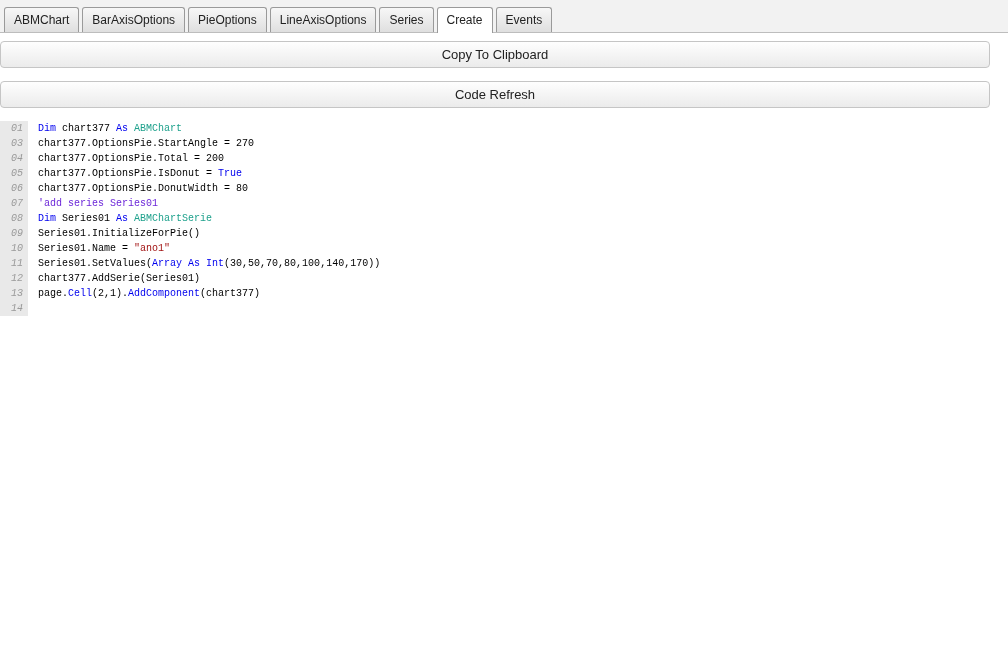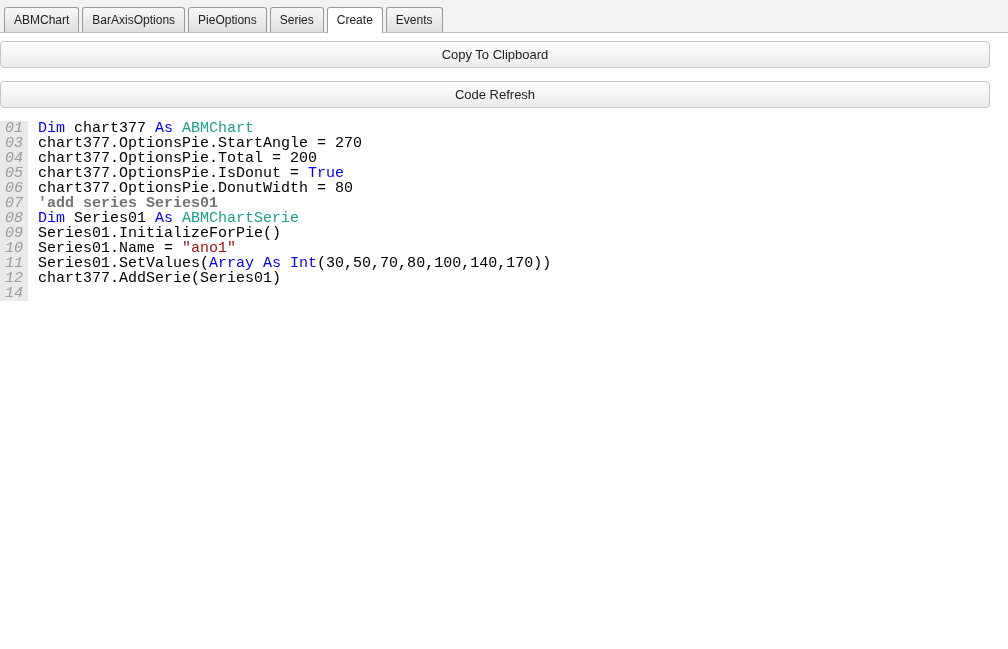--- a/index.html
+++ b/index.html
@@ -49,48 +49,49 @@
     color:#222;
     cursor:pointer;
     text-align:center;
   }
   .big-btn + .big-btn { margin-top:13px; }
 
   
   .code {
     margin-top:13px;
     font-family:"Liberation Mono","DejaVu Sans Mono",monospace;
-    font-size:15px;
+    font-size:10px;
     line-height:15px;
   }
   .line { display:flex; }
   .gutter {
     flex:none;
     width:28px;
     background:#e9e9e9;
     color:#9a9a9a;
     font-style:italic;
     text-align:right;
     padding-right:5px;
     user-select:none;
   }
   .text { padding-left:10px; white-space:pre; color:#000; }
   .text .k { color:#0000ee; }   
   .text .t { color:#1ea18c; }   
   .text .s { color:#a31515; }   
-  .text .c { color:#737373;font-weight:bold; }   
+  .text .c { color:#6d28d9; }   
   .text .p { color:#000000; }   
 </style>
 </head>
 <body>
 
 <div class="tabbar">
     <div class="tab">ABMChart</div>
     <div class="tab">BarAxisOptions</div>
     <div class="tab">PieOptions</div>
+    <div class="tab">LineAxisOptions</div>
     <div class="tab">Series</div>
     <div class="tab active">Create</div>
     <div class="tab">Events</div>
   </div>
 
 <button class="big-btn">Copy To Clipboard</button>
 
 <button class="big-btn">Code Refresh</button>
 
 <div class="code">
@@ -132,16 +133,20 @@
     </div>
     <div class="line">
       <span class="gutter">11</span>
       <span class="text"><span class="p">Series01.SetValues(</span><span class="k">Array</span><span class="p"> </span><span class="k">As</span><span class="p"> </span><span class="k">Int</span><span class="p">(30,50,70,80,100,140,170))</span></span>
     </div>
     <div class="line">
       <span class="gutter">12</span>
       <span class="text"><span class="p">chart377.AddSerie(Series01)</span></span>
     </div>
     <div class="line">
+      <span class="gutter">13</span>
+      <span class="text"><span class="p">page.</span><span class="k">Cell</span><span class="p">(2,1).</span><span class="k">AddComponent</span><span class="p">(chart377)</span></span>
+    </div>
+    <div class="line">
       <span class="gutter">14</span>
       <span class="text"></span>
     </div>
   </div>
 
 </body></html>

